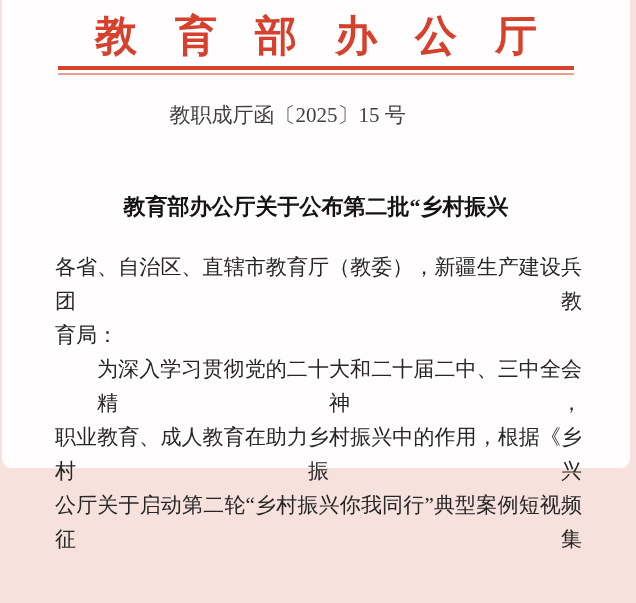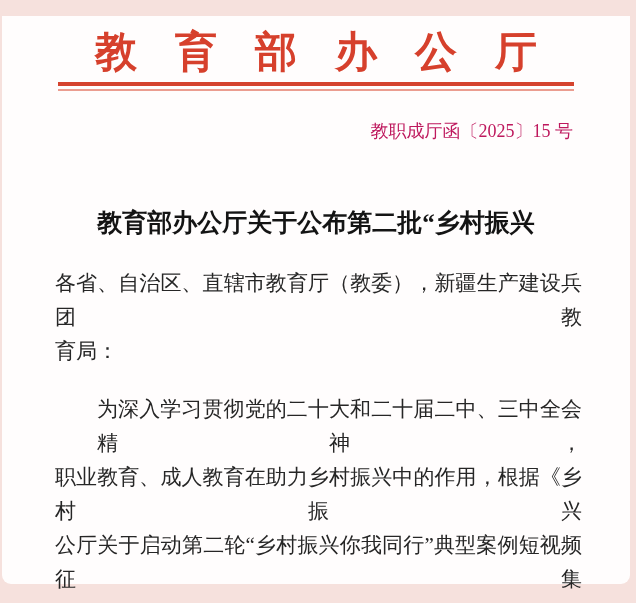--- a/index.html
+++ b/index.html
@@ -5,22 +5,22 @@
   html, body { margin: 0; padding: 0; }
   body {
     width: 636px; height: 603px;
     background: #f6e1dd;           
     font-family: "Liberation Serif", "DejaVu Serif", serif;
     position: relative;
     overflow: hidden;
   }
   .page {
     position: absolute;
-    left: 2px; top: 16px;
-    width: 628px; height: 568px;
+    left: 2px; top: 0;
+    width: 628px; height: 468px;
     background: #fffdfd;
     border-radius: 0 0 9px 9px;
   }
 
   
   .agency {
     padding-top: 10px;
     height: 52px; line-height: 52px;
     text-align: center;
     font-size: 42px;
@@ -38,52 +38,52 @@
   }
   .rule-thin {
     width: 516px; height: 2px;
     margin: 3px auto 0 auto;
     background: #eb9d90;
   }
 
   
   .doc-number {
     margin-top: 27px;
-    text-align: right;
+    text-align: center;
     padding-right: 57px;
-    font-size: 18px;
-    color: #be185d;
+    font-size: 21px;
+    color: #404040;
     line-height: 26px;
   }
 
   
   .doc-title {
     margin-top: 60px;
     text-align: center;
-    font-size: 25px;
+    font-size: 22px;
     font-weight: bold;
     color: #141414;
     line-height: 38px;
   }
 
   
   .body-text {
     margin: 24px 0 0 53px;
     width: 527px;
     font-size: 21px;
     color: #262626;
     line-height: 34px;
   }
   .line { white-space: nowrap; }
   .line.fill {
     white-space: normal;
     text-align: justify;
     text-align-last: justify;
   }
-  .line.indent { padding-left: 42px; margin-top: 24px; }
+  .line.indent { padding-left: 42px; }
 </style>
 </head>
 <body>
 
 <div class="page">
 
   <div class="agency">教育部办公厅</div>
 
   <div class="rule-wrap">
     <div class="rule-thick"></div>

